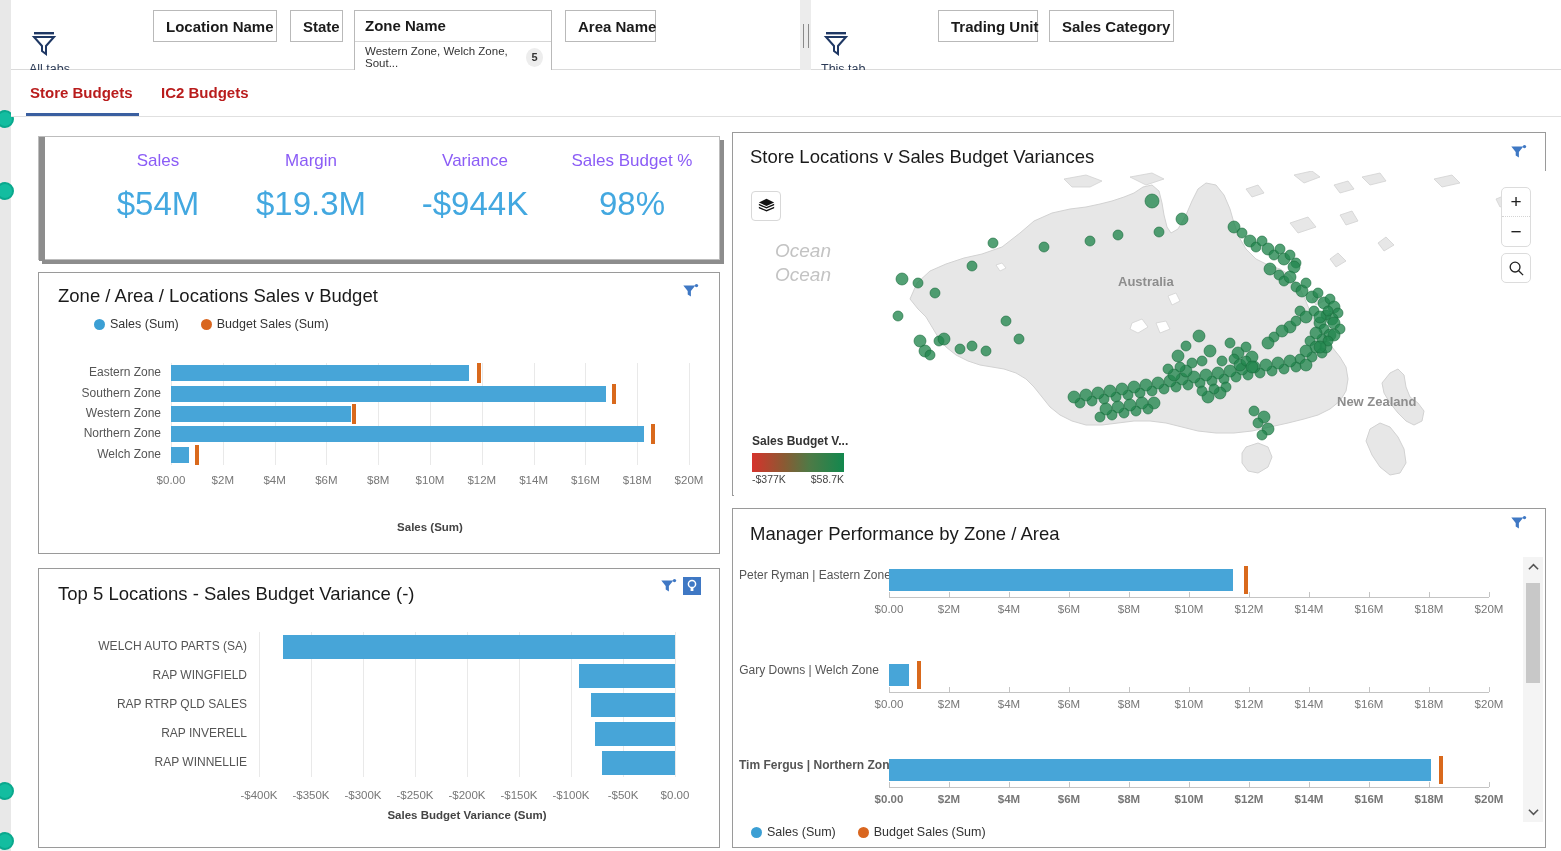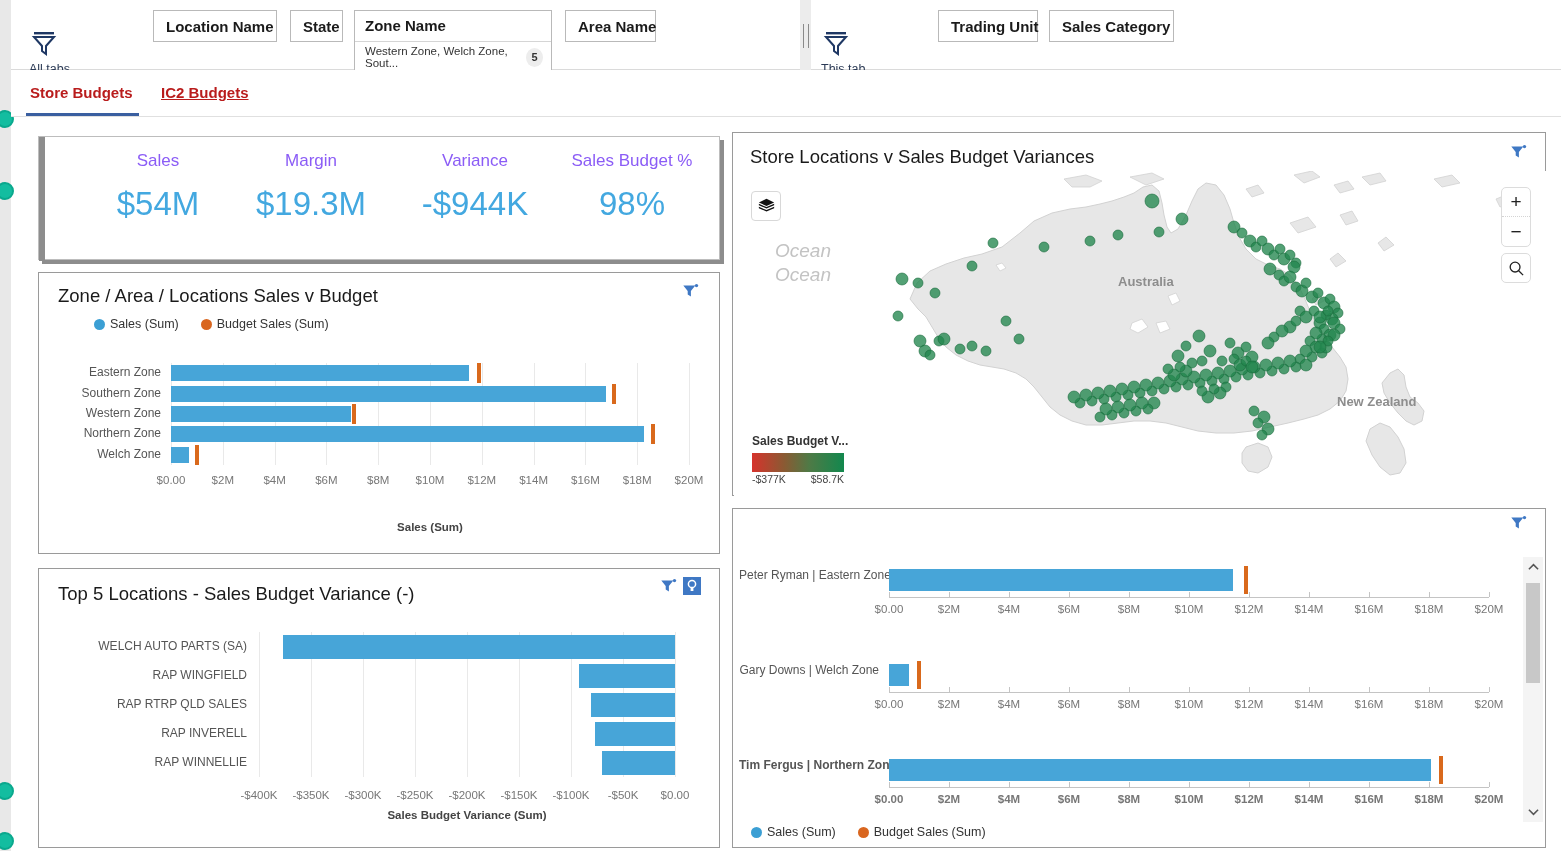--- a/index.html
+++ b/index.html
@@ -288,21 +288,21 @@
   </div>
   <div class="filter-pill" style="left:1038px; width:125px;">
     <span>Sales Category</span>
   </div>
 </div>
 
 <div id="tabstrip">
   <div class="tab active" style="left:15px; width:113px;">
     <span>Store Budgets</span>
   </div>
-  <div class="tab" style="left:146px; width:100px;text-decoration:underline;">
+  <div class="tab" style="left:146px; width:100px;">
     <span>IC2 Budgets</span>
   </div>
 </div>
 
 <div id="kpi-panel" class="panel">
   <div id="kpi-accent"></div>
 
   <div class="kpi-cell" style="left:56px; width:126px;">
     <div class="kpi-label">Sales</div>
     <div class="kpi-value">$54M</div>
@@ -649,20 +649,21 @@
     <div class="lg-title">Sales Budget V...</div>
     <div id="legend-ramp"></div>
     <div class="lg-minmax">
       <span>-$377K</span>
       <span>$58.7K</span>
     </div>
   </div>
 </div>
 
 <div id="mgr-panel" class="panel">
+  <div class="panel-title" style="position:absolute; left:17px; top:14px;">Manager Performance by Zone / Area</div>
   <div class="corner-icons" style="right:18px; top:6px;">
     <svg class="funnel-blue" viewBox="0 0 20 20">
       <path d="M1 3 L16 3 L10.5 10 L10.5 17 L6.5 14.5 L6.5 10 Z" fill="#3f78c4"></path>
       <circle cx="17.5" cy="3.2" r="2.1" fill="#3f78c4"></circle>
     </svg>
   </div>
 
   <div id="mgr-clip">
     <div id="mgr-inner" style="position:absolute; left:0; top:0; width:790px;">
         <div style="position:absolute; left:0; top:10px; width:790px; height:95px;">
@@ -689,21 +690,21 @@
             <div class="xtick" style="left:380px; top:38px; width:80px;">$14M</div>
             <div class="tickmark" style="left:480px; top:27px;"></div>
             <div class="xtick" style="left:440px; top:38px; width:80px;">$16M</div>
             <div class="tickmark" style="left:540px; top:27px;"></div>
             <div class="xtick" style="left:500px; top:38px; width:80px;">$18M</div>
             <div class="tickmark" style="left:600px; top:27px;"></div>
             <div class="xtick" style="left:560px; top:38px; width:80px;">$20M</div>
           </div>
         </div>
         <div style="position:absolute; left:0; top:105px; width:790px; height:95px;">
-          <div class="ycat" style="right:645px; top:2px; width:140px; line-height:1.35;">Gary Downs | Welch Zone</div>
+          <div class="ycat" style="right:645px; top:2px; width:140px; line-height:1.35;text-align:center;">Gary Downs | Welch Zone</div>
           <div class="plot" style="left:155px; top:0; width:600px; height:34px;">
             <div class="bar" style="left:0; top:4px; width:20.400000000000002px; height:22px;"></div>
             <div class="bud-tick" style="left:28px; top:1px; height:28px;"></div>
             <div class="axis-line" style="left:0; top:32px; width:600px;"></div>
             <div class="tickmark" style="left:0px; top:27px;"></div>
             <div class="xtick" style="left:-40px; top:38px; width:80px;">$0.00</div>
             <div class="tickmark" style="left:60px; top:27px;"></div>
             <div class="xtick" style="left:20px; top:38px; width:80px;">$2M</div>
             <div class="tickmark" style="left:120px; top:27px;"></div>
             <div class="xtick" style="left:80px; top:38px; width:80px;">$4M</div>

